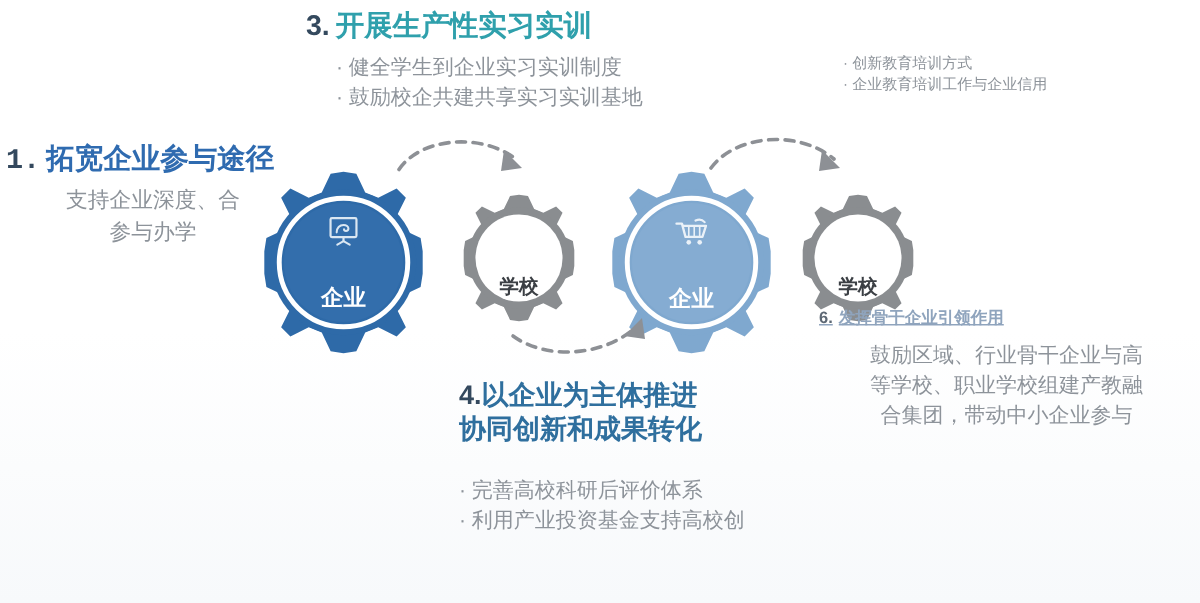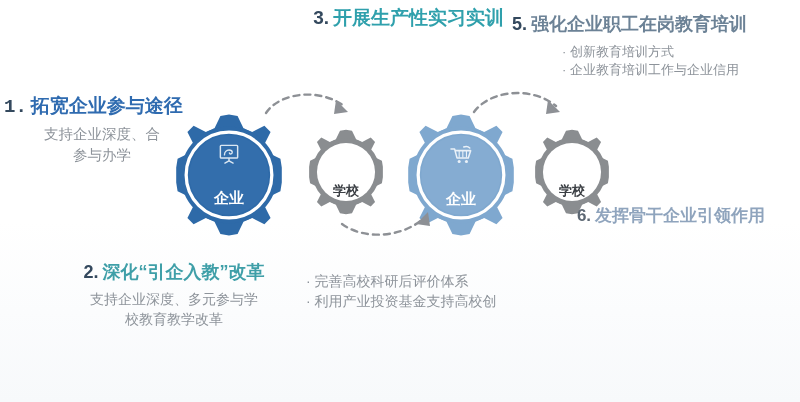--- a/index.html
+++ b/index.html
@@ -204,64 +204,73 @@
   <div class="block" style="left:4px; top:96px; width:196px;font-family:Liberation Mono, monospace;">
     <div class="heading" style="font-size:19px; color:#2f6bb0;">
       <span class="num" style="color:#34495e;">1.</span><span>拓宽企业参与途径</span>
     </div>
     <div class="body-text body-center" style="font-size:14.5px; margin-top:6px;">
       <div>支持企业深度、合</div>
       <div>参与办学</div>
     </div>
   </div>
 
-  <div class="block" style="left:48px; top:262px; width:252px;">
-    <div class="heading" style="font-size:18px; color:#3f9fa8; text-align:center;">
-      <span class="num" style="color:#34495e;">2.</span><span>深化“引企入教”改革</span>
-    </div>
-    <div class="body-text body-center" style="font-size:14px; margin-top:6px;">
-      <div>支持企业深度、多元参与学</div>
-      <div>校教育教学改革</div>
-    </div>
-  </div>
 
   <div class="block" style="left:204px; top:6px; width:300px;">
-    <div class="heading" style="font-size:19px; color:#2fa0ac; text-align:right;">
+    <div class="heading" style="font-size:19px; color:#2fa0ac; text-align:left;">
       <span class="num" style="color:#34495e;">3.</span><span>开展生产性实习实训</span>
     </div>
+    <div class="body-text body-left" style="font-size:14px; margin-top:6px; padding-left:20px;">
+      <div>
+        <span>·</span>
+        <span>健全学生到企业实习实训制度</span>
+      </div>
+      <div>
+        <span>·</span>
+        <span>鼓励校企共建共享实习实训基地</span>
+      </div>
+    </div>
   </div>
 
   <div class="block" style="left:306px; top:252px; width:250px;">
+    <div class="heading-wrap" style="font-size:18px; color:#2f6f9e;">
+      <div>
+        <span class="num" style="color:#34495e;">4.</span><span>以企业为主体推进</span>
+      </div>
+      <div>协同创新和成果转化</div>
+    </div>
     <div class="body-text body-left" style="font-size:14px; margin-top:20px;">
       <div>
         <span>·</span>
         <span>完善高校科研后评价体系</span>
       </div>
       <div>
         <span>·</span>
         <span>利用产业投资基金支持高校创</span>
       </div>
     </div>
   </div>
 
   <div class="block" style="left:512px; top:14px; width:288px;">
-    <div class="heading" style="font-size:18px; color:#6c8296;">
-      <span class="num" style="color:#34495e;">5.</span><span>强化企业职工在岗教育培训</span>
-    </div>
-    <div class="body-text body-left" style="font-size:13px; margin-top:7px; padding-left:50px;">
+    <div class="body-text body-left" style="font-size:10px; margin-top:22px; padding-left:50px;">
       <div>
         <span>·</span>
         <span>创新教育培训方式</span>
       </div>
       <div>
         <span>·</span>
         <span>企业教育培训工作与企业信用</span>
       </div>
     </div>
   </div>
 
   <div class="block" style="left:546px; top:206px; width:250px;">
-    <div class="heading" style="font-size:17px; color:#8fa4bd; text-align:center;">
+    <div class="heading" style="font-size:11px; color:#8fa4bd; text-align:left;text-decoration:underline;">
       <span class="num" style="color:#5d6874;">6.</span><span>发挥骨干企业引领作用</span>
     </div>
+    <div class="body-text body-center" style="font-size:14px; margin-top:8px;">
+      <div>鼓励区域、行业骨干企业与高</div>
+      <div>等学校、职业学校组建产教融</div>
+      <div>合集团，带动中小企业参与</div>
+    </div>
   </div>
 
 </div>
 
 </body></html>

